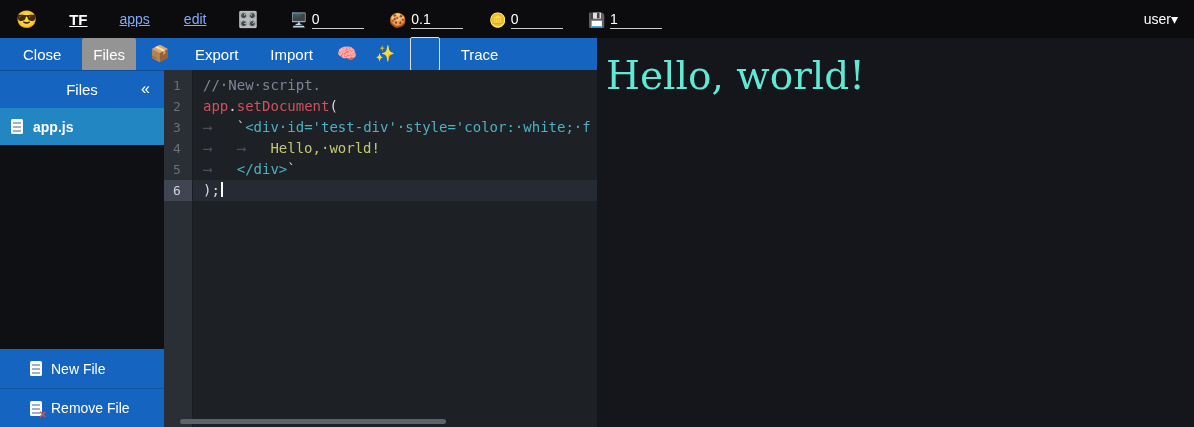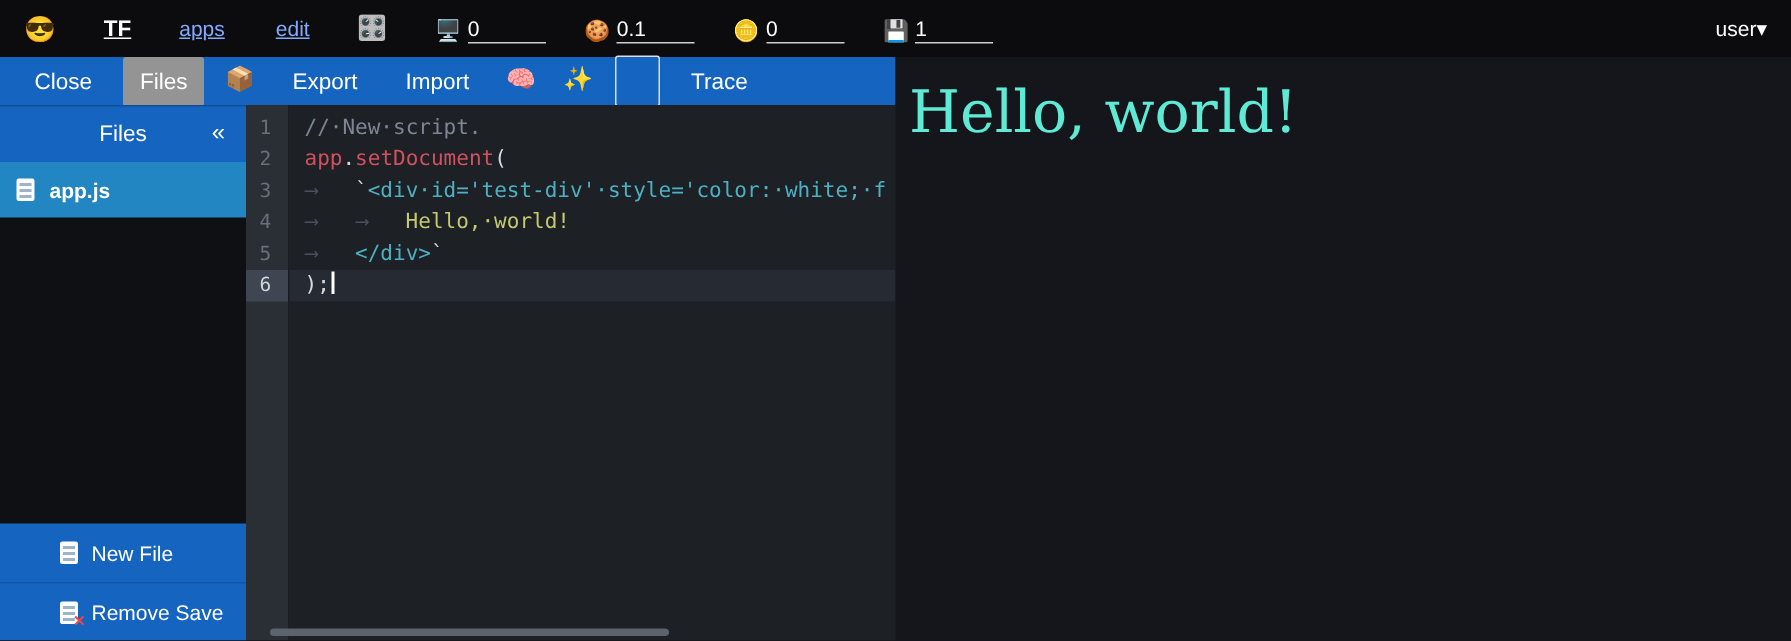--- a/index.html
+++ b/index.html
@@ -80,21 +80,21 @@
   .file-row {
     height: 37px; display: flex; align-items: center; gap: 10px;
     padding: 0 11px; color: #e8e8e8; font-size: 14px;
   }
   .file-row.selected { background: #2186c2; color: #fff; font-weight: 700; }
   .sidebar-fill { flex: 1; }
   .action-row {
     height: 39px; flex: none;
     background: #1464c0; color: #fff;
     display: flex; align-items: center; gap: 9px;
-    padding-left: 40px; font-size: 14px;
+    padding-left: 30px; font-size: 14px;
   }
   .action-row + .action-row { border-top: 1px solid rgba(0,0,0,0.15); }
 
   .page-icon { position: relative; width: 12px; height: 15px; background: #fdfdfd; border-radius: 1.5px; flex: none; }
   .page-icon::before {
     content: ''; position: absolute; left: 2px; right: 2px; top: 3px; height: 2px;
     background: #9fb3c8; box-shadow: 0 4px 0 #9fb3c8, 0 8px 0 #9fb3c8;
   }
   .remove-file-icon::after {
     content: '\2715'; position: absolute; right: -5px; bottom: -4px;
@@ -208,21 +208,21 @@
               </div>
             </div>
           <div class="sidebar-fill"></div>
           <div class="file-actions">
               <div class="action-row">
                 <span class="page-icon new-file-icon"></span>
                 <span>New File</span>
               </div>
               <div class="action-row">
                 <span class="page-icon remove-file-icon"></span>
-                <span>Remove Save</span>
+                <span>Remove File</span>
               </div>
             </div>
         </aside>
 
         <div class="editor">
           <div class="gutter">
               <div class="ln">1</div>
               <div class="ln">2</div>
               <div class="ln">3</div>
               <div class="ln">4</div>

